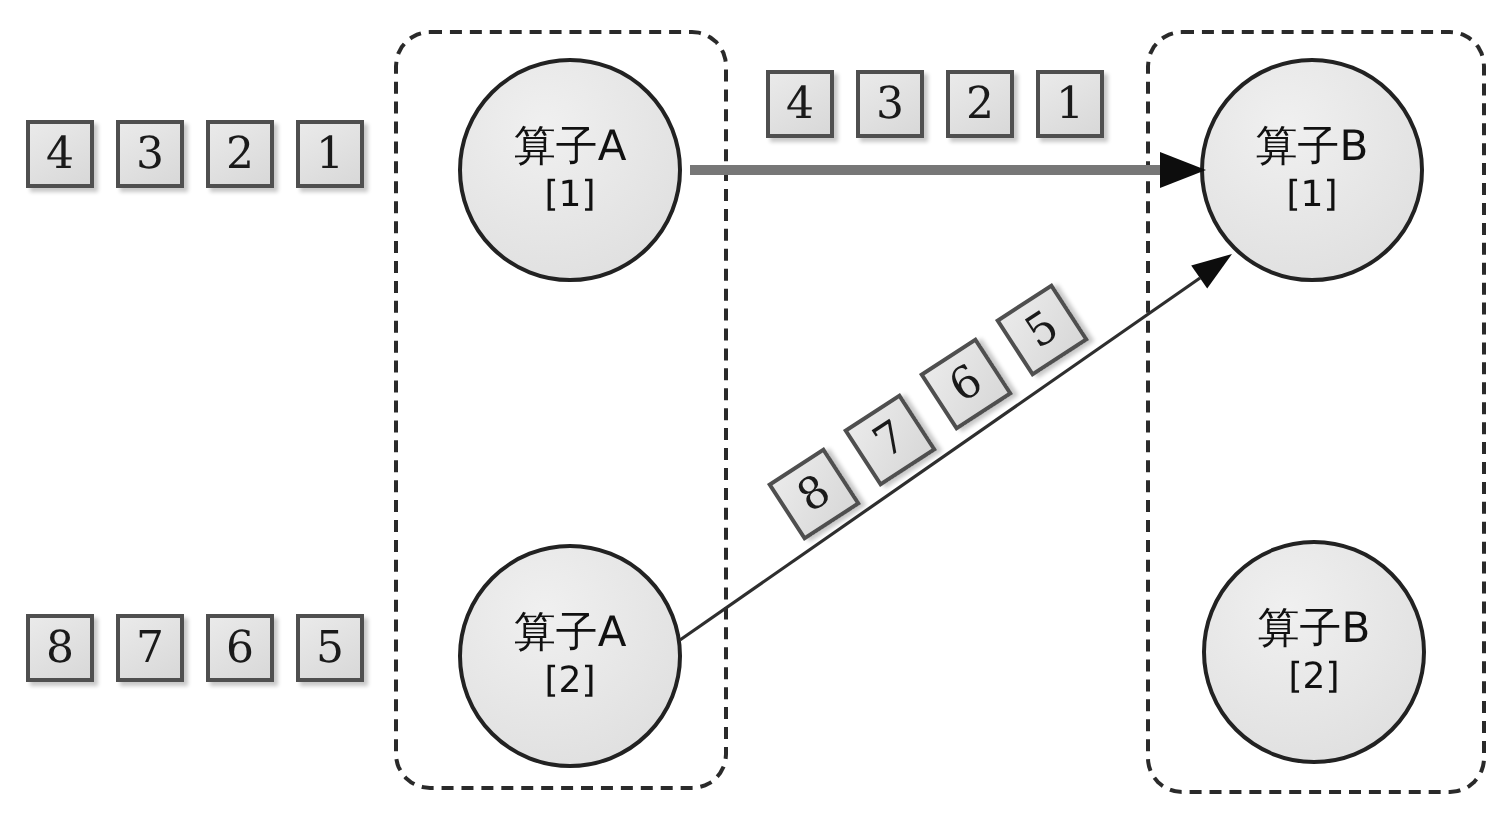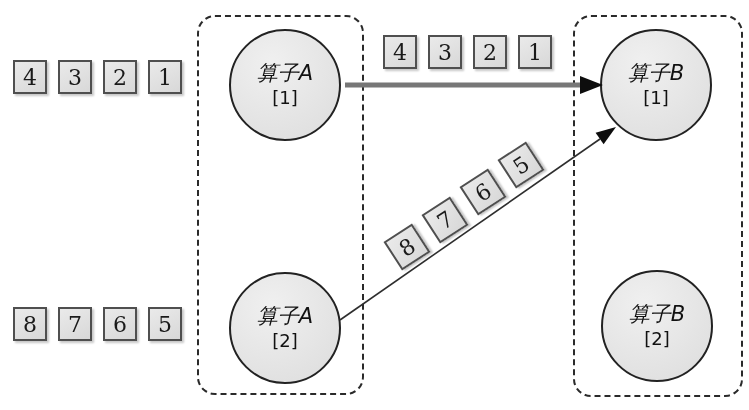--- a/index.html
+++ b/index.html
@@ -13,21 +13,21 @@
   }
   #group-a{left:197px;top:15px;width:167px;height:380px;}
   #group-b{left:573px;top:15px;width:170px;height:382px;}
   .circle{
     position:absolute;width:112px;height:112px;border-radius:50%;
     border:2px solid #222222;box-sizing:border-box;
     background:radial-gradient(circle at 38% 30%, #f0f0f0, #dcdcdc);
     display:flex;flex-direction:column;align-items:center;justify-content:center;
     color:#111;text-align:center;
   }
-  .circle .cname{font-size:21px;line-height:26px;font-style:italic;}
+  .circle .cname{font-size:21px;line-height:26px;}
   .circle .cidx{font-size:18px;line-height:24px;}
   #node-a1{left:229px;top:29px;}
   #node-a2{left:229px;top:272px;}
   #node-b1{left:600px;top:29px;}
   #node-b2{left:601px;top:270px;}
   .nbox{
     position:absolute;width:34px;height:34px;box-sizing:border-box;
     border:2px solid #4f4f4f;background:linear-gradient(150deg,#eaeaea,#d8d8d8);
     box-shadow:2px 2px 2px rgba(0,0,0,0.22);
     display:flex;align-items:center;justify-content:center;

